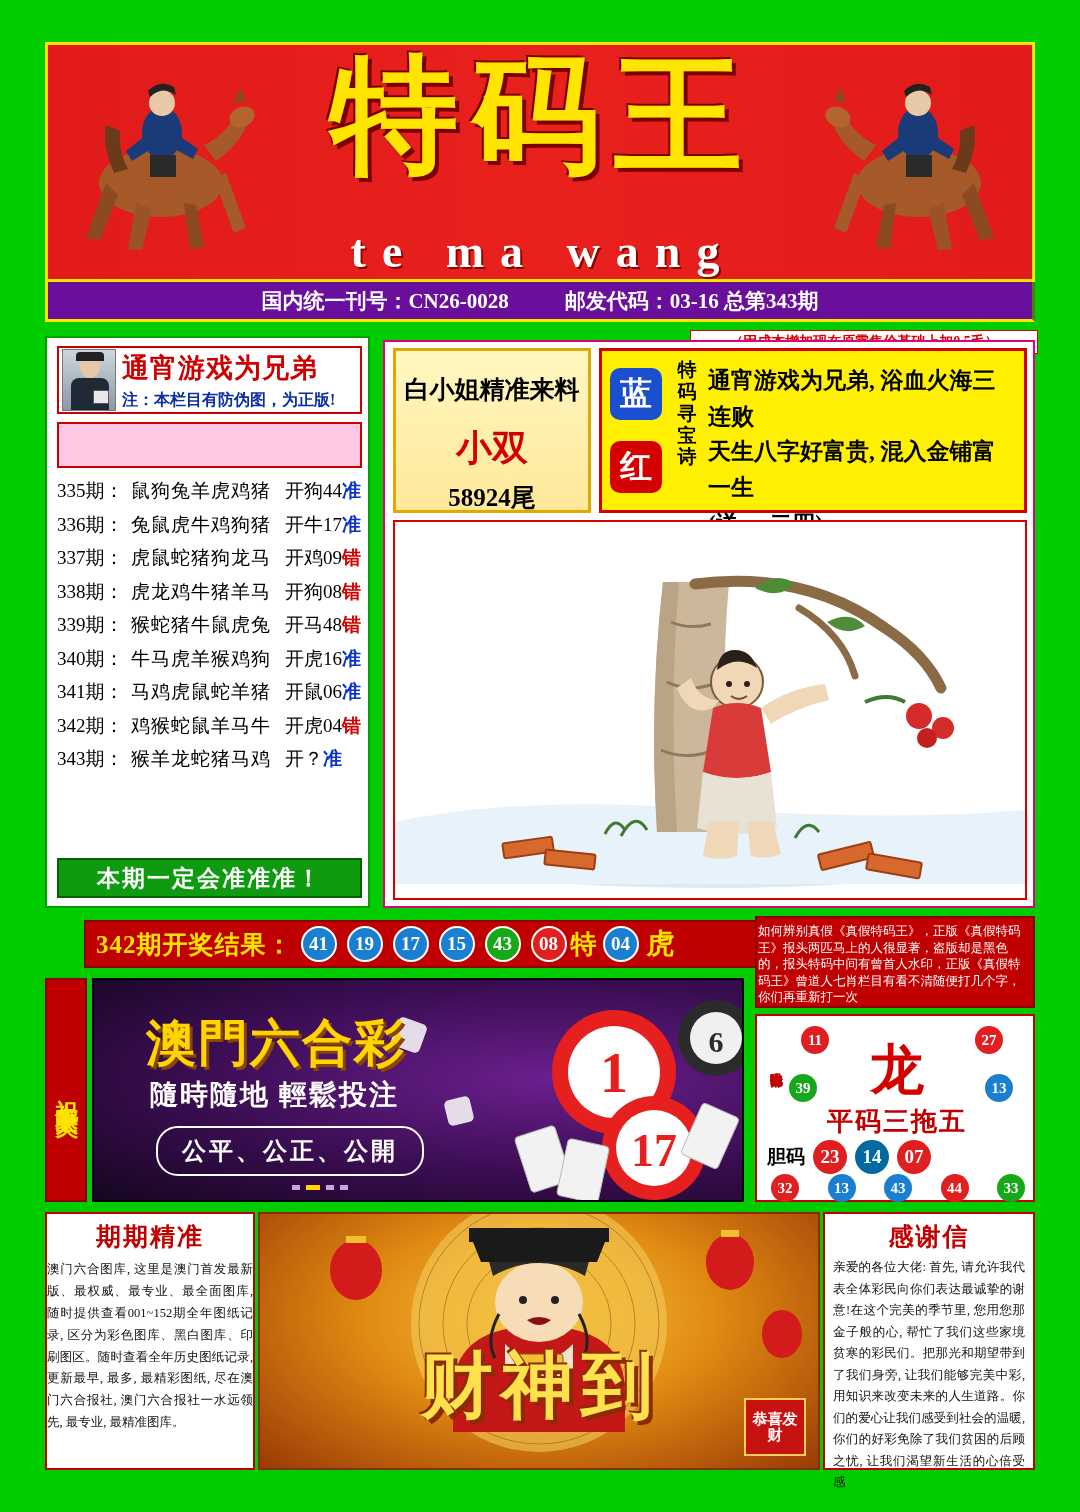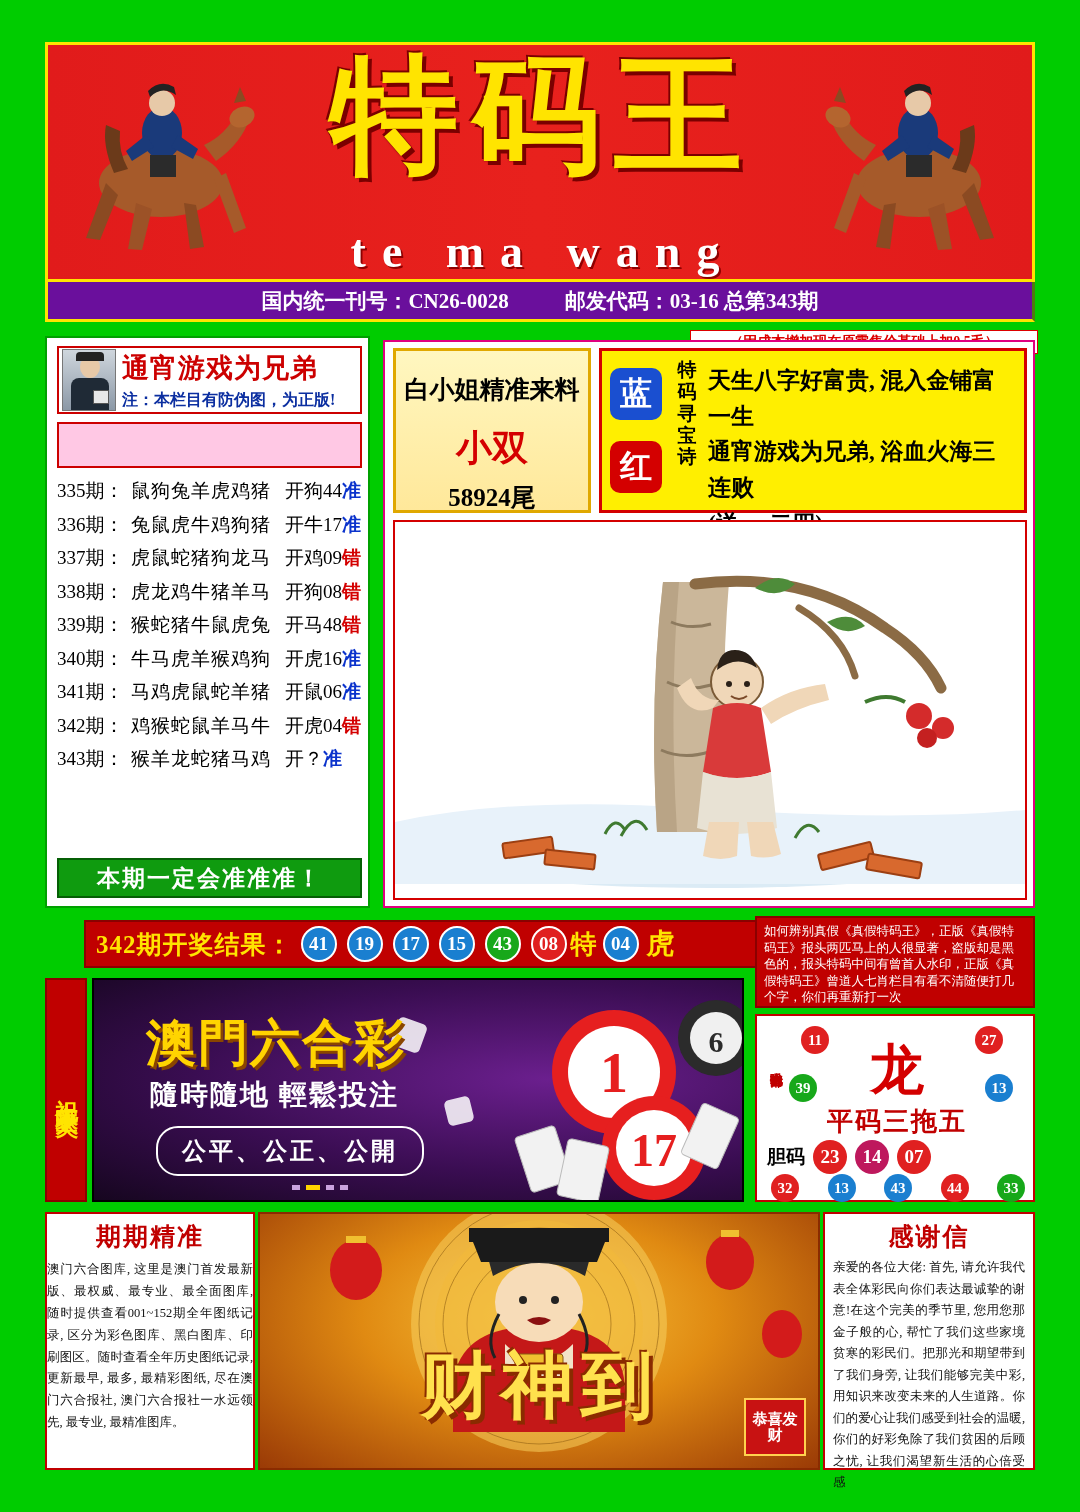--- a/index.html
+++ b/index.html
@@ -197,21 +197,21 @@
   }
   .res-zodiac {
     color: #ffe400; font-size: 28px; font-weight: bold; margin-left: 8px;
     font-family: "Liberation Serif", serif;
   }
 
   .anti-fake {
     position: absolute; left: 755px; top: 916px; width: 280px; height: 92px;
     background: #c00000; border: 2px solid #8b0000;
     color: #ffffff; font-size: 12.5px; line-height: 1.32;
-    padding: 5px 7px;
+    padding: 5px 1px;
     font-family: "Liberation Serif", serif;
   }
 
   
   .wish {
     position: absolute; left: 45px; top: 978px; width: 42px; height: 224px;
     background: #c00000; border: 2px solid #8b0000;
     color: #ffe400; font-size: 23px; font-weight: bold;
     font-family: "Liberation Serif", serif;
     display: flex; align-items: center; justify-content: center;
@@ -463,22 +463,22 @@
       <div class="xm-t3">58924尾</div>
     </div>
 
     <div class="poem">
       <div class="poem-balls">
         <div class="ball-sq ball-blue">蓝</div>
         <div class="ball-sq ball-red">红</div>
       </div>
       <div class="poem-label">特码寻宝诗</div>
       <div class="poem-lines">
+        <div>通宵游戏为兄弟, 浴血火海三连败</div>
         <div>天生八字好富贵, 混入金铺富一生</div>
-        <div>通宵游戏为兄弟, 浴血火海三连败</div>
         <div>(送:一二四)</div>
       </div>
     </div>
 
     <div class="cartoon">
       <svg width="630" height="376" viewBox="0 0 630 376">
         <rect x="0" y="0" width="630" height="376" fill="#ffffff"></rect>
         <ellipse cx="315" cy="330" rx="300" ry="36" fill="#cfe4f2" opacity="0.75"></ellipse>
         <path d="M0 300 q120 -26 300 -14 q200 14 330 2 l0 74 l-630 0 Z" fill="#e8f2fa"></path>
 
@@ -582,21 +582,21 @@
     <div class="lucky-side">套金会内部吼肖</div>
     <div class="lk-ball" style="left:44px;top:10px;background:#e02020">11</div>
     <div class="lk-ball" style="left:218px;top:10px;background:#e02020">27</div>
     <div class="lk-ball" style="left:32px;top:58px;background:#17a81a">39</div>
     <div class="lk-ball" style="left:228px;top:58px;background:#1a7fd0">13</div>
     <div class="lucky-zodiac">龙</div>
     <div class="lucky-title">平码三拖五</div>
     <div class="danma-row">
       <span class="danma-label">胆码</span>
       <span class="lk-ball" style="position:relative;left:0;top:0;width:34px;height:34px;font-size:19px;background:#e02020">23</span>
-      <span class="lk-ball" style="position:relative;left:0;top:0;width:34px;height:34px;font-size:19px;background:#be185d">14</span>
+      <span class="lk-ball" style="position:relative;left:0;top:0;width:34px;height:34px;font-size:19px;background:#0369a1">14</span>
       <span class="lk-ball" style="position:relative;left:0;top:0;width:34px;height:34px;font-size:19px;background:#e02020">07</span>
     </div>
     <div class="tail-row">
       <span class="lk-ball" style="position:relative;left:0;top:0;background:#e02020">32</span>
       <span class="lk-ball" style="position:relative;left:0;top:0;background:#1a7fd0">13</span>
       <span class="lk-ball" style="position:relative;left:0;top:0;background:#1a7fd0">43</span>
       <span class="lk-ball" style="position:relative;left:0;top:0;background:#e02020">44</span>
       <span class="lk-ball" style="position:relative;left:0;top:0;background:#17a81a">33</span>
     </div>
   </div>

